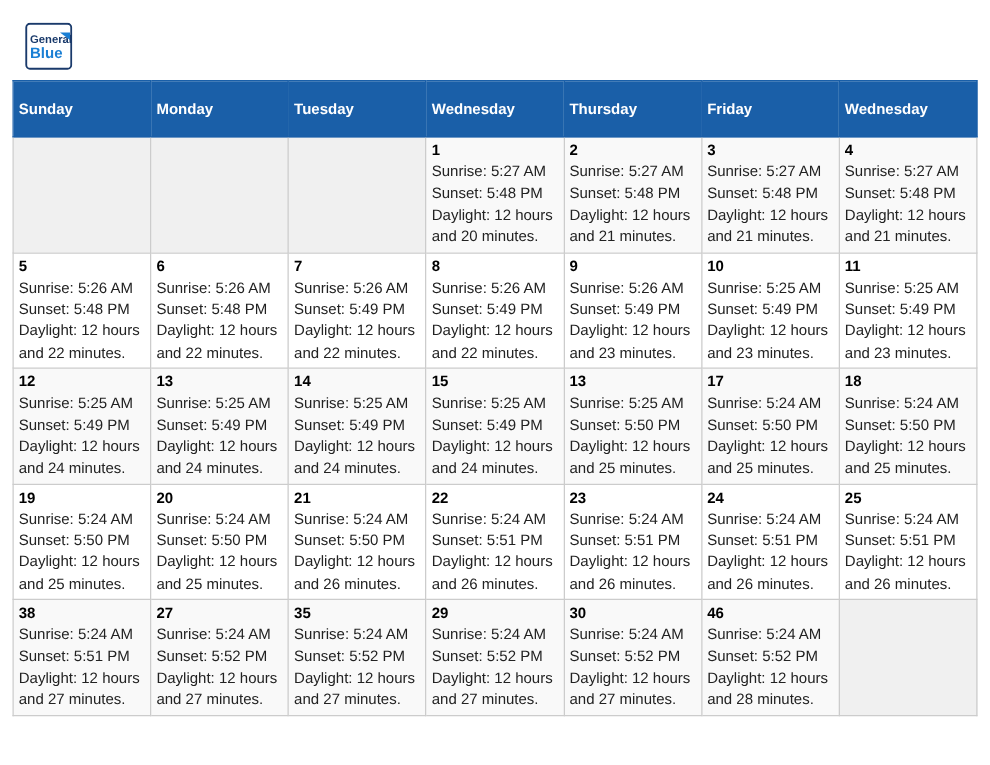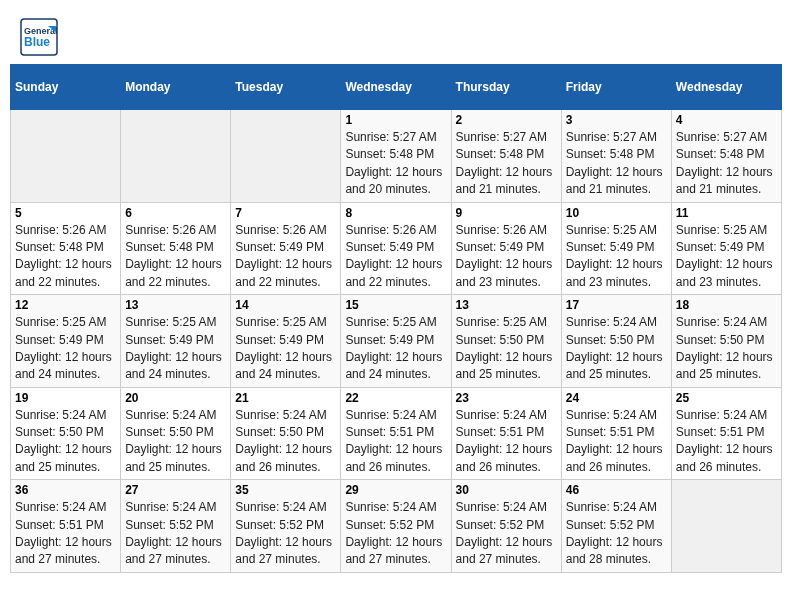--- a/index.html
+++ b/index.html
@@ -221,21 +221,21 @@
           <span class="day-num">24</span>
           <div class="day-info">Sunrise: 5:24 AM<br>Sunset: 5:51 PM<br>Daylight: 12 hours<br>and 26 minutes.</div>
         </td>
         <td>
           <span class="day-num">25</span>
           <div class="day-info">Sunrise: 5:24 AM<br>Sunset: 5:51 PM<br>Daylight: 12 hours<br>and 26 minutes.</div>
         </td>
       </tr>
       <tr>
         <td>
-          <span class="day-num">36</span>
+          <span class="day-num">38</span>
           <div class="day-info">Sunrise: 5:24 AM<br>Sunset: 5:51 PM<br>Daylight: 12 hours<br>and 27 minutes.</div>
         </td>
         <td>
           <span class="day-num">27</span>
           <div class="day-info">Sunrise: 5:24 AM<br>Sunset: 5:52 PM<br>Daylight: 12 hours<br>and 27 minutes.</div>
         </td>
         <td>
           <span class="day-num">35</span>
           <div class="day-info">Sunrise: 5:24 AM<br>Sunset: 5:52 PM<br>Daylight: 12 hours<br>and 27 minutes.</div>
         </td>

